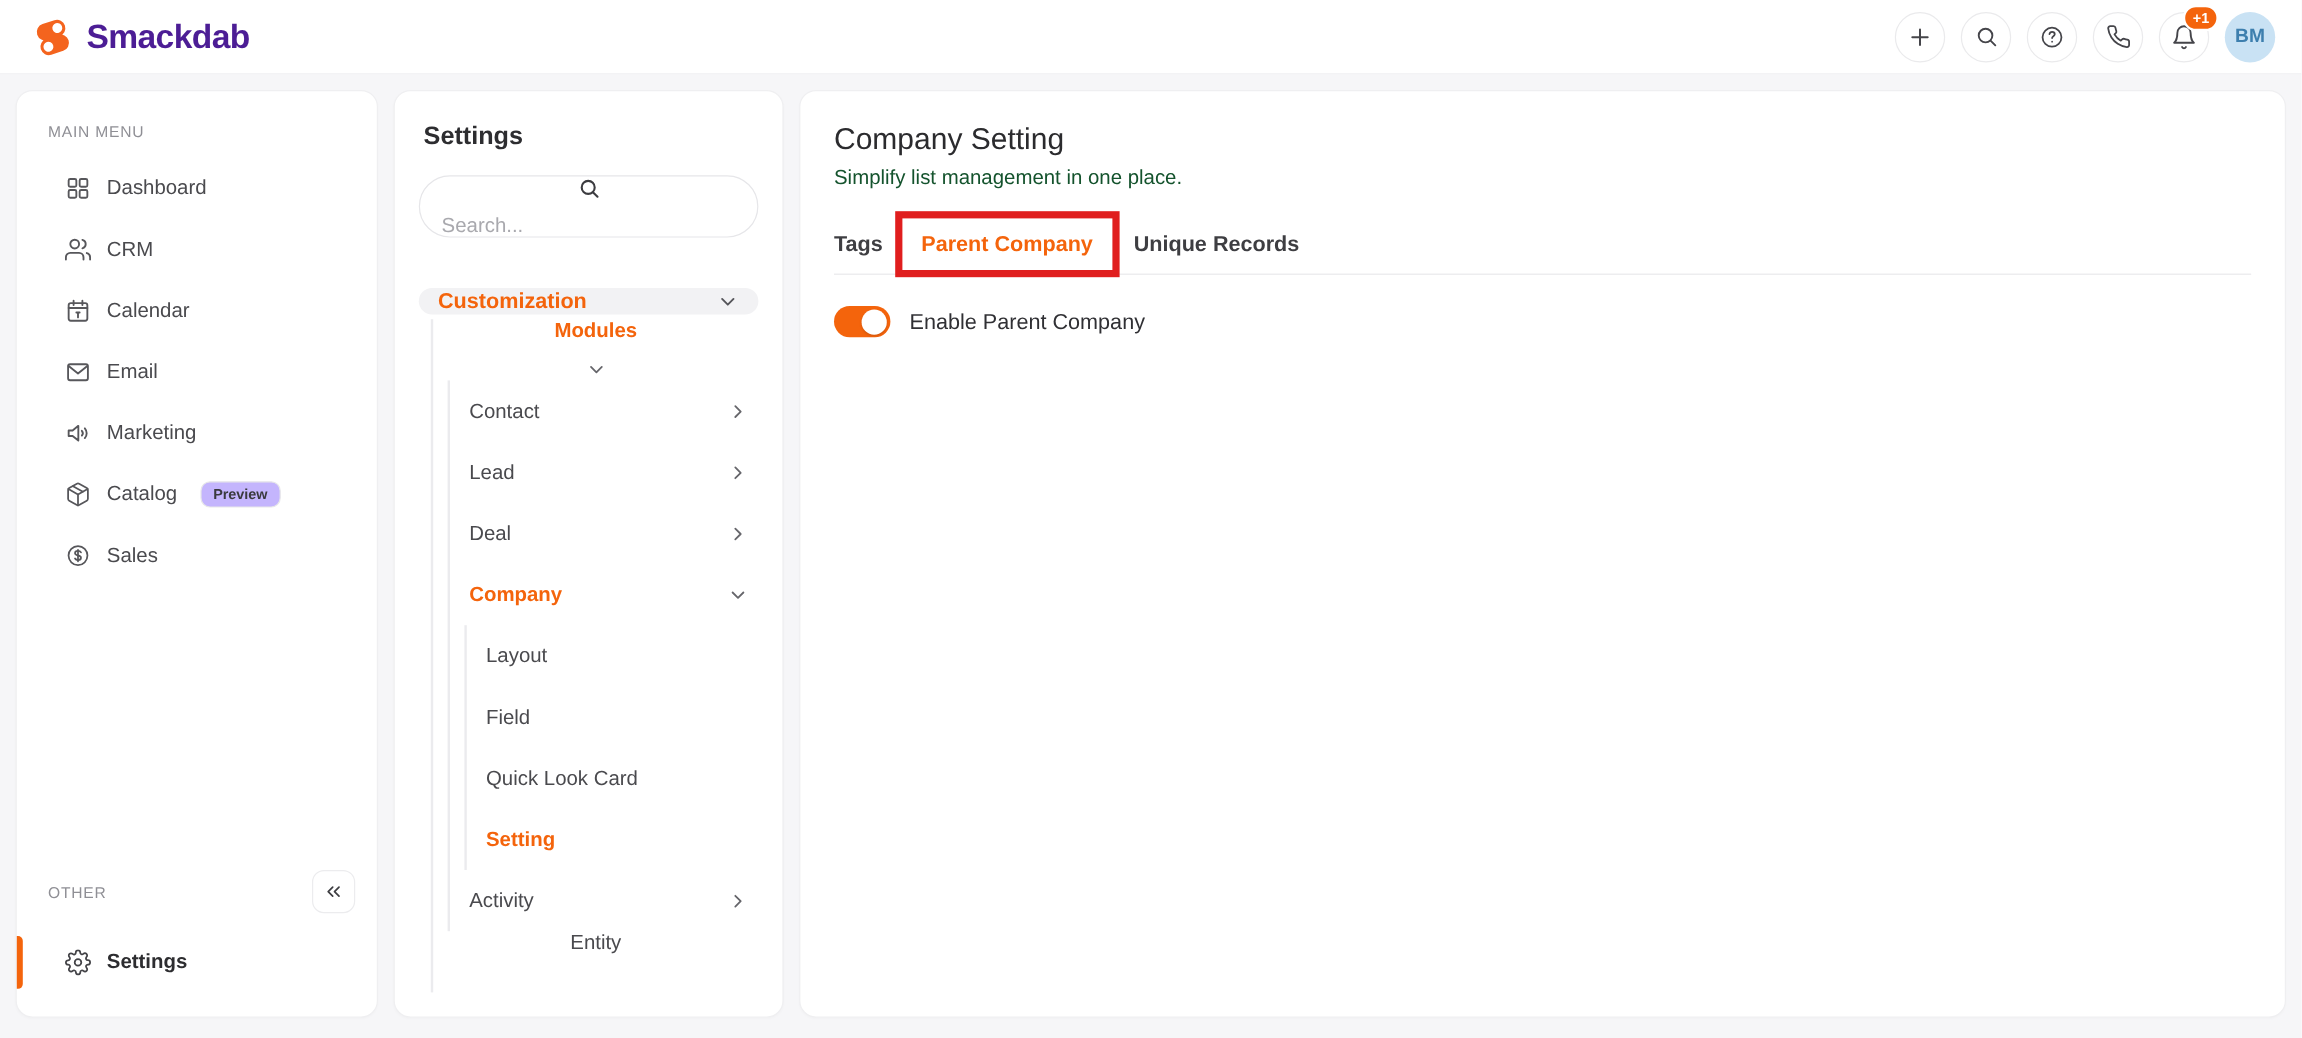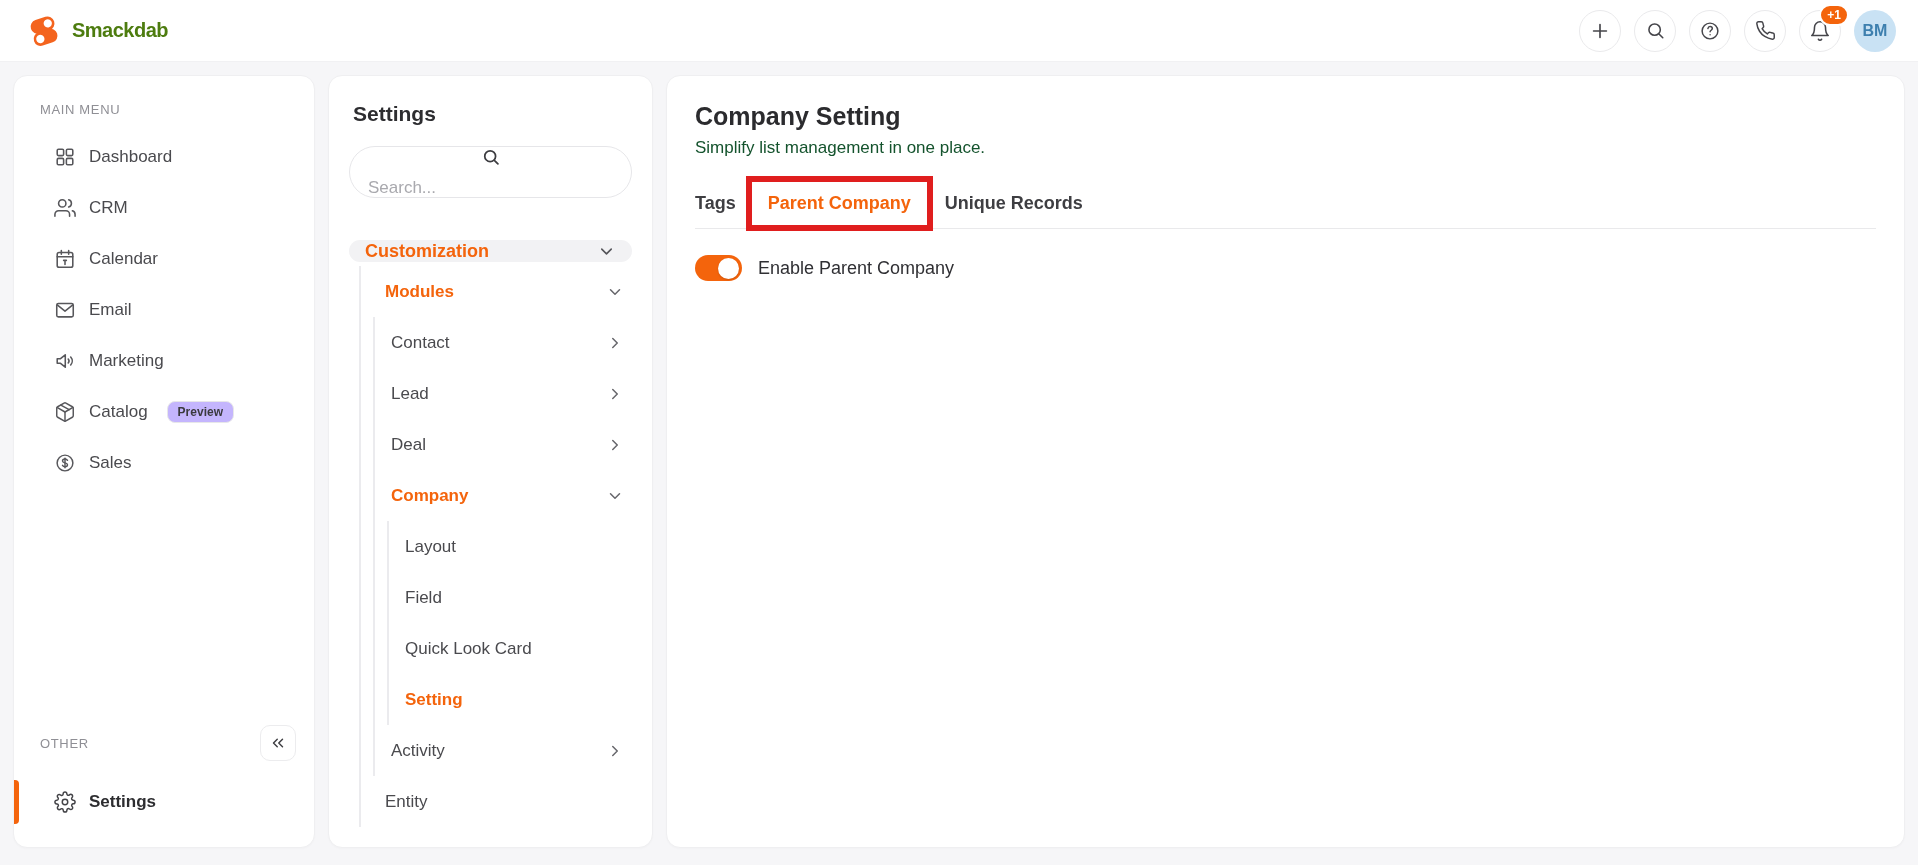--- a/index.html
+++ b/index.html
@@ -13,21 +13,21 @@
   .icn { display:inline-flex; align-items:center; justify-content:center; flex:0 0 auto; }
   .icn svg { display:block; }
 
   
   .header {
     height:62px; background:#ffffff; border-bottom:1px solid #f1f1f3;
     display:flex; align-items:center; justify-content:space-between;
     padding:0 22px 0 26px;
   }
   .brand { display:flex; align-items:center; gap:10px; }
-  .brand-name { font-size:20px; font-weight:bold; color:#4d7c0f; letter-spacing:-0.5px; }
+  .brand-name { font-size:28px; font-weight:bold; color:#4c1d95; letter-spacing:-0.5px; }
   .header-actions { display:flex; align-items:center; gap:13px; }
   .icon-btn {
     width:42px; height:42px; border-radius:50%;
     border:1px solid #eaeaec; background:#fff;
     display:flex; align-items:center; justify-content:center;
     color:#45454a; cursor:pointer; position:relative;
   }
   .badge {
     position:absolute; top:-7px; right:-9px;
     background:var(--accent); color:#fff; font-size:12px; font-weight:bold;
@@ -101,25 +101,25 @@
   .category-row .lbl { color:var(--accent); font-size:18px; font-weight:bold; }
   .chev { color:#55555a; }
   .tree { margin-top:4px; font-size:17px; }
   .tree-branch { border-left:2px solid #ebebee; margin-left:12px; }
   .tree-row {
     height:51px; display:flex; align-items:center; justify-content:space-between;
     padding:0 10px 0 16px; color:#4a4a4e; cursor:pointer;
   }
   .tree-row.accent { color:var(--accent); font-weight:bold; }
   .tree-row .chev { color:#66666b; }
-  .tree-top { padding-left:24px; }
+  .tree-top { padding-left:8px;flex-direction:column; }
 
   
   .main-panel { flex:1; padding:26px 28px; display:flex; flex-direction:column; }
-  .main-title { font-size:25px; font-weight:bold; color:#2b2b2e; }
+  .main-title { font-size:25px; font-weight:normal; color:#2b2b2e; }
   .main-subtitle { margin-top:7px; font-size:17px; color:#14532d; }
   .tabbar { margin-top:14px; display:flex; align-items:center; height:62px; position:relative; }
   .tab { font-size:18px; font-weight:bold; color:#3e3e42; cursor:pointer; }
   .tab.active { color:var(--accent); }
   .highlight-box {
     border:6px solid var(--highlight); padding:11px 16px; margin:0 12px 0 10px;
     position:relative; z-index:2; background:transparent;
   }
   .tab-divider { height:1px; background:#e9e9eb; margin-top:-6px; position:relative; z-index:1; }
   .toggle-row { margin-top:26px; display:flex; align-items:center; gap:16px; }

